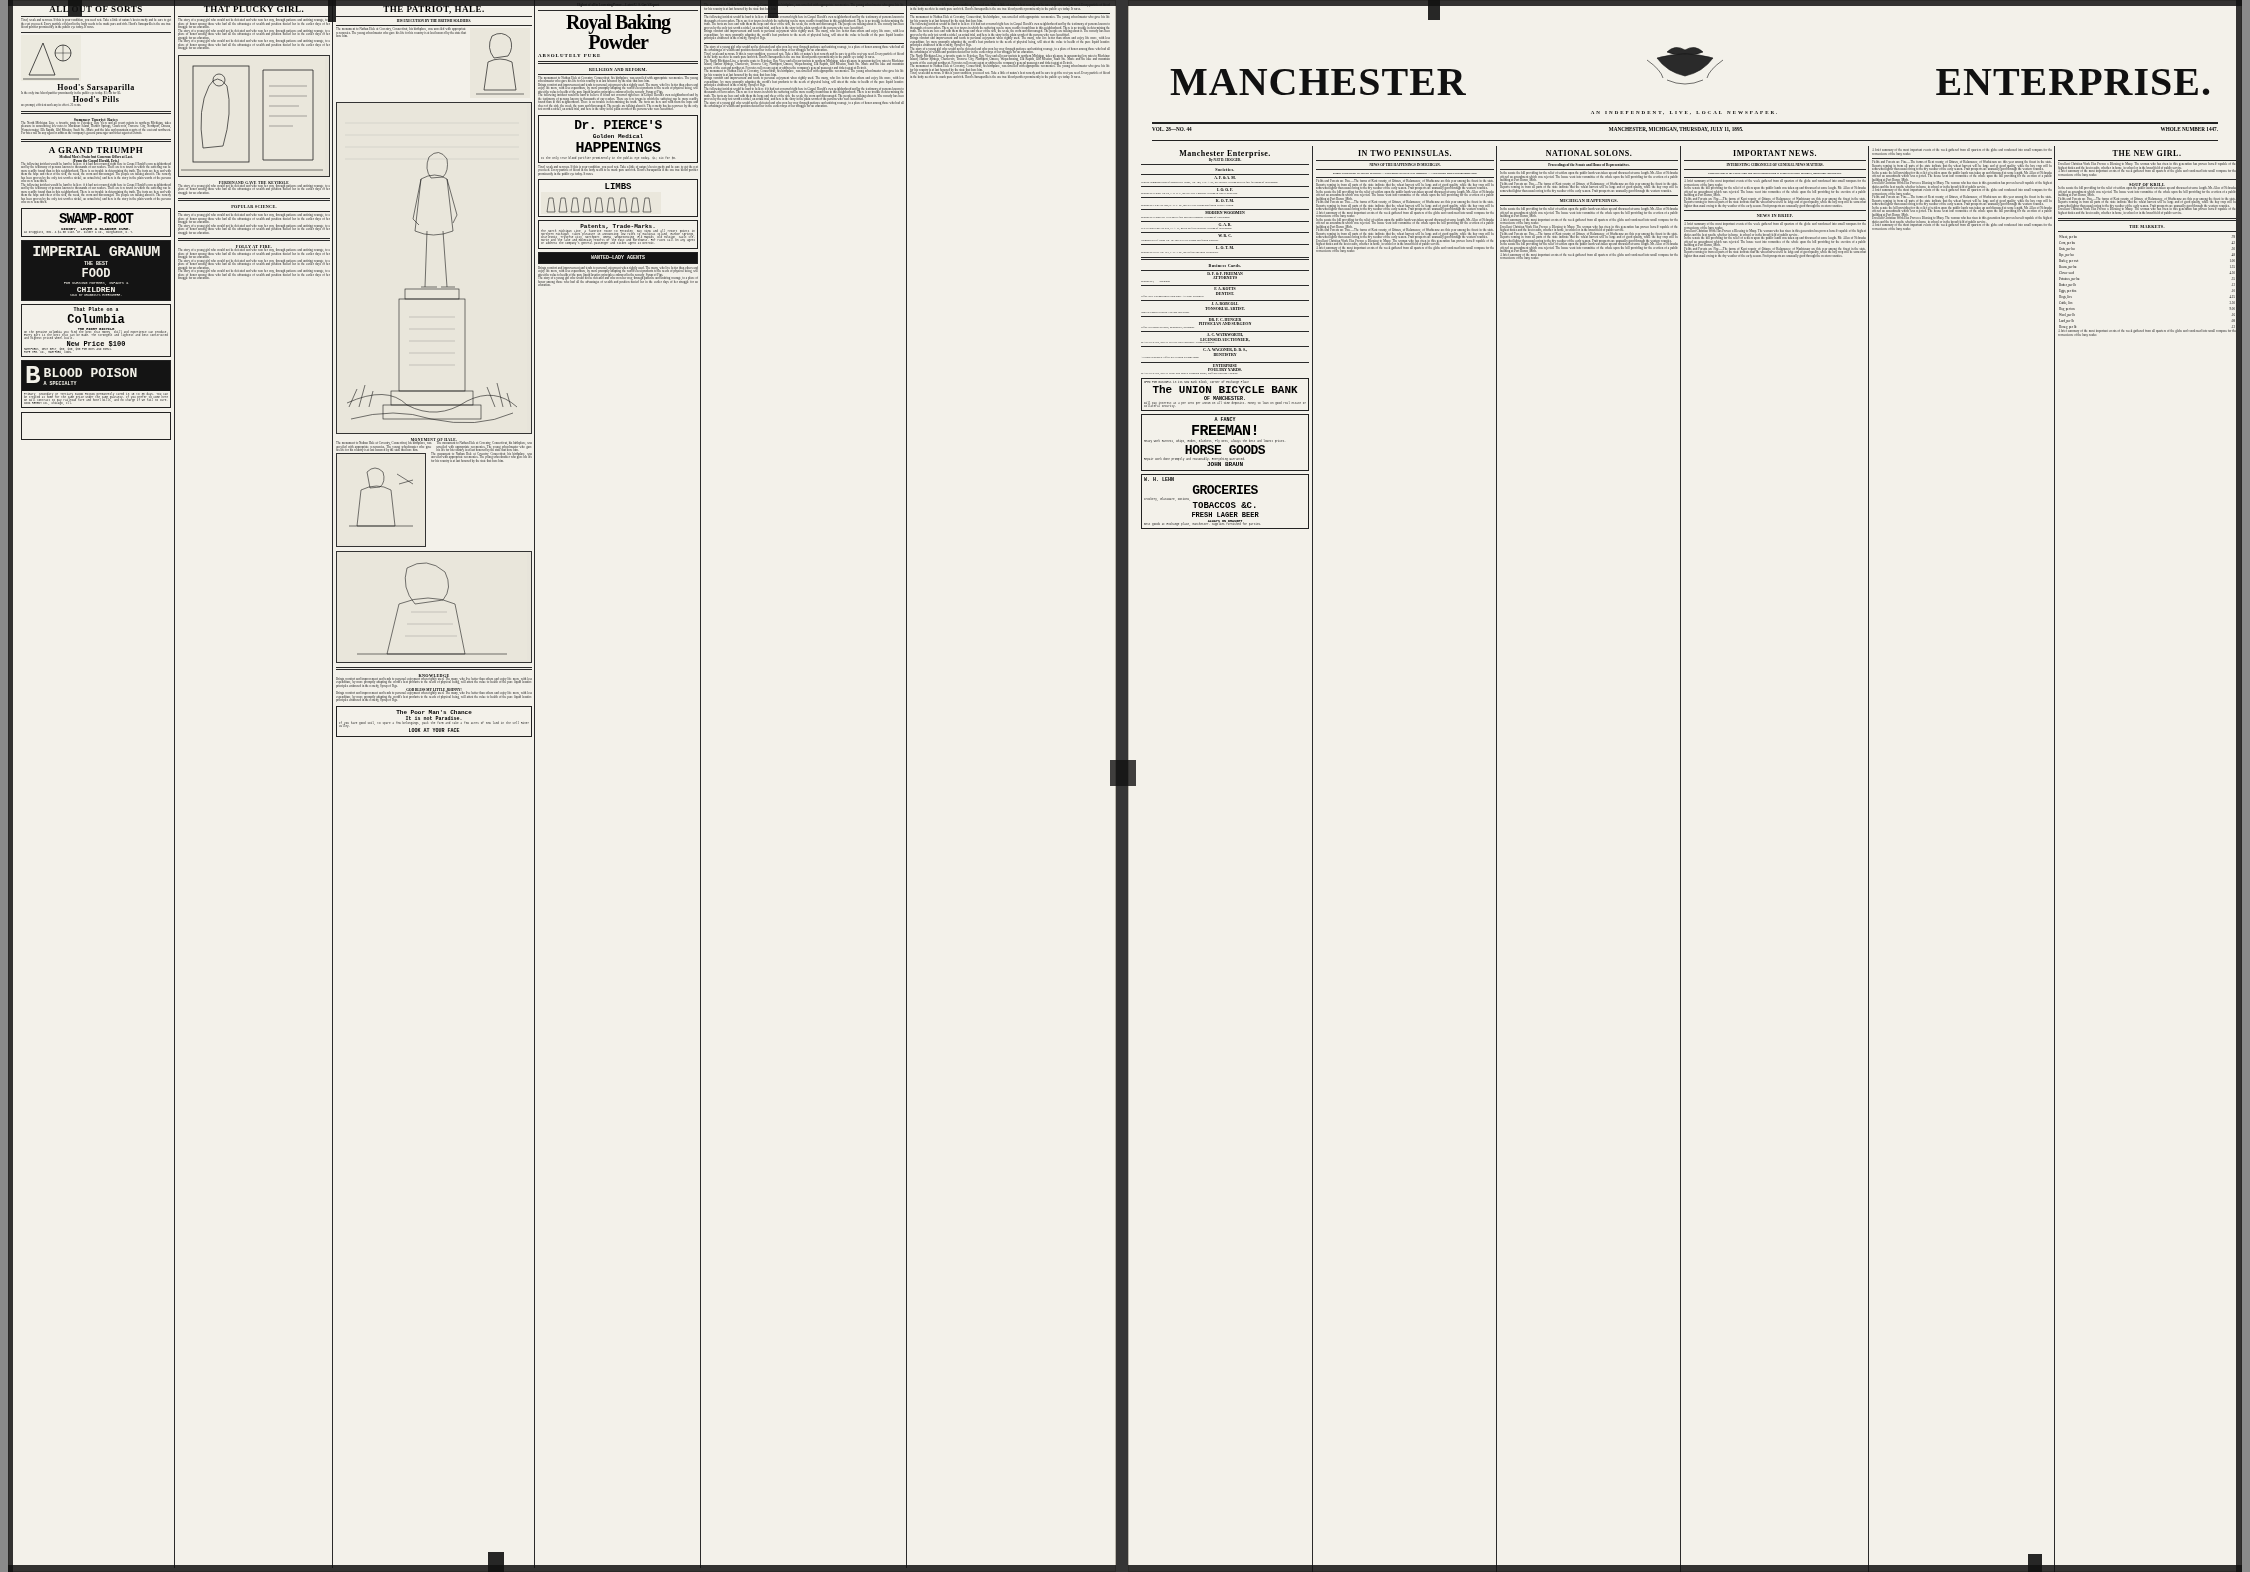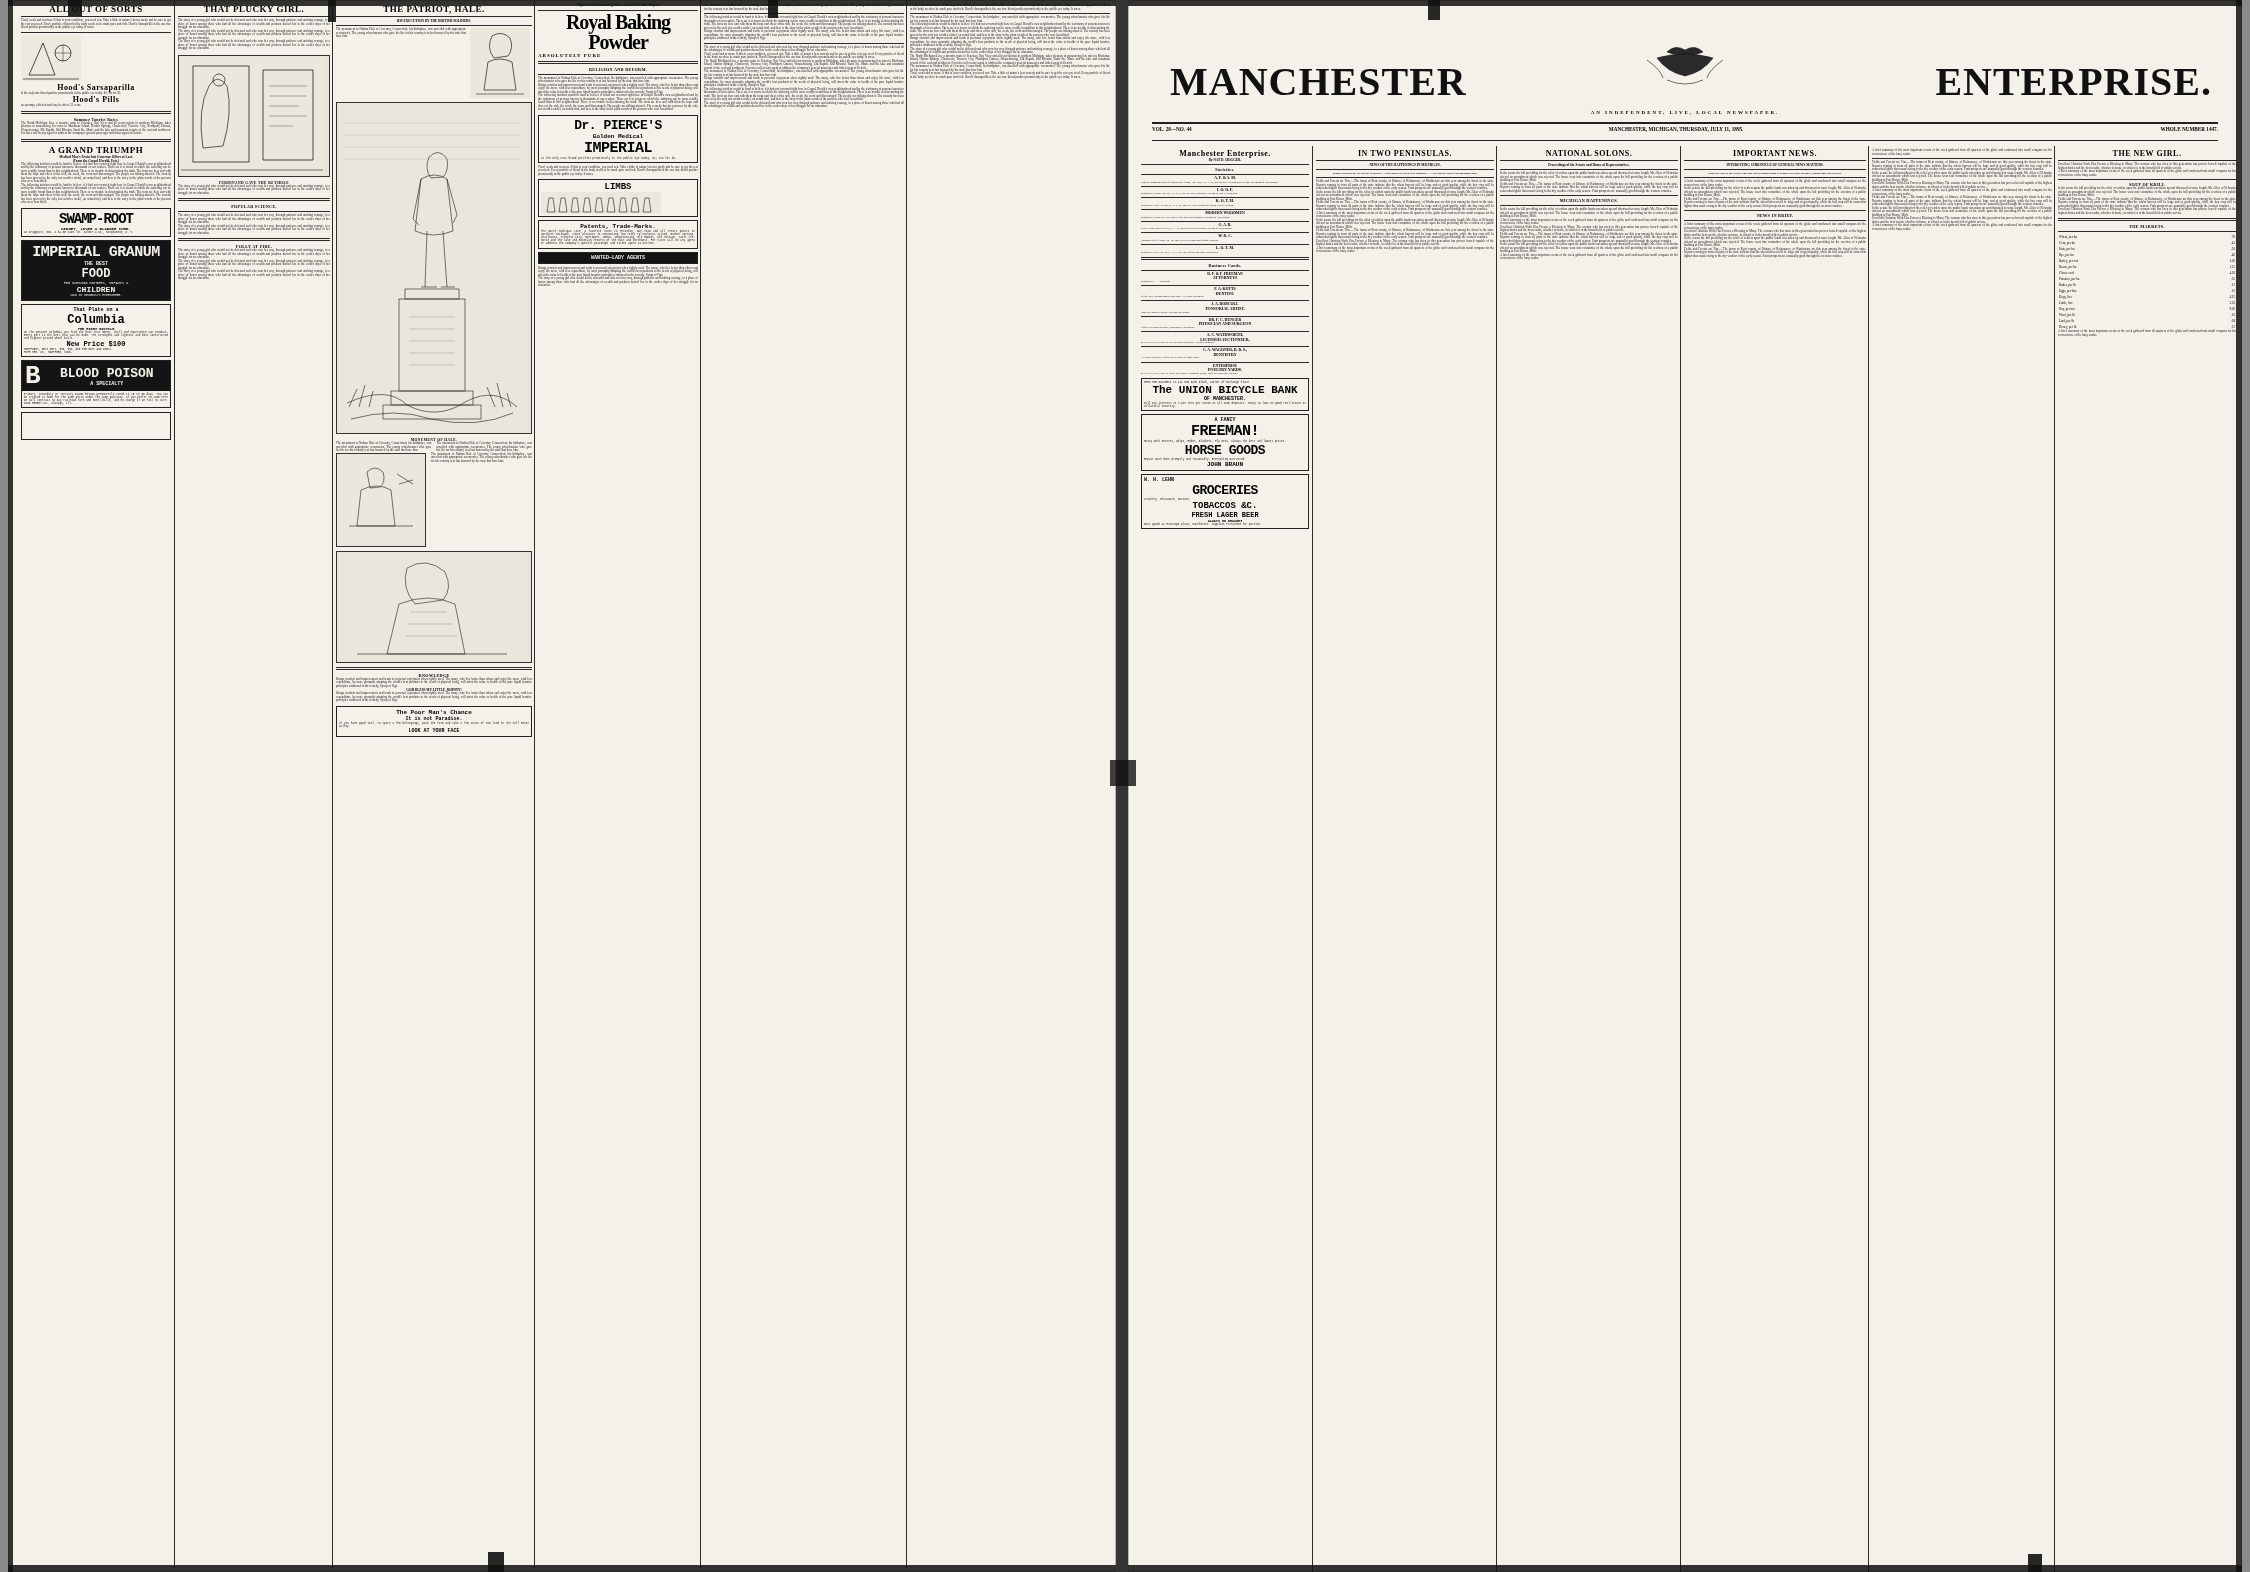--- a/index.html
+++ b/index.html
@@ -120,21 +120,21 @@
         <div style="font-size:3.6px;font-weight:bold;">THE RIGHT BICYCLE</div>
         <div class="tiny2">On the genuine Columbia you find the best that money, skill and experience can produce. Every part is the best that can be made. The strongest and lightest and best constructed and highest priced wheel built.</div>
         <div style="font-size:7px;font-weight:bold;">New Price $100</div>
         <div class="tiny2">HARTFORDS, NEXT BEST, $80, $60, $50 FOR BOYS AND GIRLS.</div>
         <div class="tiny2">POPE MFG. CO., HARTFORD, CONN.</div>
       </div>
 
       <div class="ad" style="padding:0;">
         <div class="blk" style="display:flex;align-items:center;">
           <div style="font-size:26px;font-weight:bold;padding:0 3px;">B</div>
-          <div style="flex:1;text-align:center;">
+          <div style="flex:1;text-align:left;">
             <div class="blood">BLOOD POISON</div>
             <div style="font-size:5px;font-weight:bold;">A SPECIALTY</div>
           </div>
         </div>
         <div class="tiny2" style="padding:2px;">Primary, Secondary or Tertiary BLOOD POISON permanently cured in 15 to 35 days. You can be treated at home for the same price under the same guaranty. If you prefer to come here we will contract to pay railroad fare and hotel bills, and no charge if we fail to cure. COOK REMEDY CO., Chicago, Ill.</div>
       </div>
       <div style="height:26px;border:1px solid #222;margin-top:4px;"></div>
     </div>
 
     <div class="col rule" style="left:166px;width:152px;height:1560px;padding:4px 3px;">
@@ -267,21 +267,21 @@
       <div class="ad-sub">ABSOLUTELY PURE</div>
       <div class="dbl"></div>
       <div class="sec">RELIGION AND REFORM.</div>
       <div class="hr"></div>
       <div class="tiny">The monument to Nathan Hale at Coventry, Connecticut, his birthplace, was unveiled with appropriate ceremonies. The young schoolmaster who gave his life for his country is at last honored by the state that bore him.</div>
       <div class="tiny">Brings comfort and improvement and tends to personal enjoyment when rightly used. The many, who live better than others and enjoy life more, with less expenditure, by more promptly adapting the world's best products to the needs of physical being, will attest the value to health of the pure liquid laxative principles embraced in the remedy, Syrup of Figs.</div>
       <div class="tiny">The following incident would be hard to believe if it had not occurred right here in Gospel Herald's own neighborhood and by the testimony of persons known to thousands of our readers. There are few towns in which the suffering can be more readily found than in this neighborhood. There is no trouble in determining the truth. The facts are here and with them the hope and cheer of the sick, the weak, the worn and discouraged. The people are talking about it. The remedy has been proven by the only test worth a nickel, an actual trial, and here is the story in the plain words of the persons who were benefitted.</div>
       <div class="ad">
         <div class="pierce">Dr. PIERCE'S</div>
         <div style="font-size:6px;font-weight:bold;">Golden Medical</div>
-        <div class="disc">IMPERIAL</div>
+        <div class="disc">HAPPENINGS</div>
         <div class="tiny2">Is the only true blood purifier prominently in the public eye today. $1; six for $5.</div>
       </div>
       <div class="tiny">Tired, weak and nervous. If this is your condition, you need rest. Take a little of nature's best remedy and be sure to get the rest you need. Every particle of blood in the body needs to be made pure and rich. Hood's Sarsaparilla is the one true blood purifier prominently in the public eye today. It cures.</div>
       <div class="ad">
         <div style="font-size:9px;font-weight:bold;">LIMBS</div>
         <svg width="120" height="22" viewBox="0 0 120 22">
           <rect width="120" height="22" fill="#eae7dc"></rect>
           <g stroke="#1c1c1c" fill="none" stroke-width=".6">
             <path d="M6 20 l2 -14 h4 l2 14Z"></path>
               <path d="M18 20 l2 -14 h4 l2 14Z"></path>

